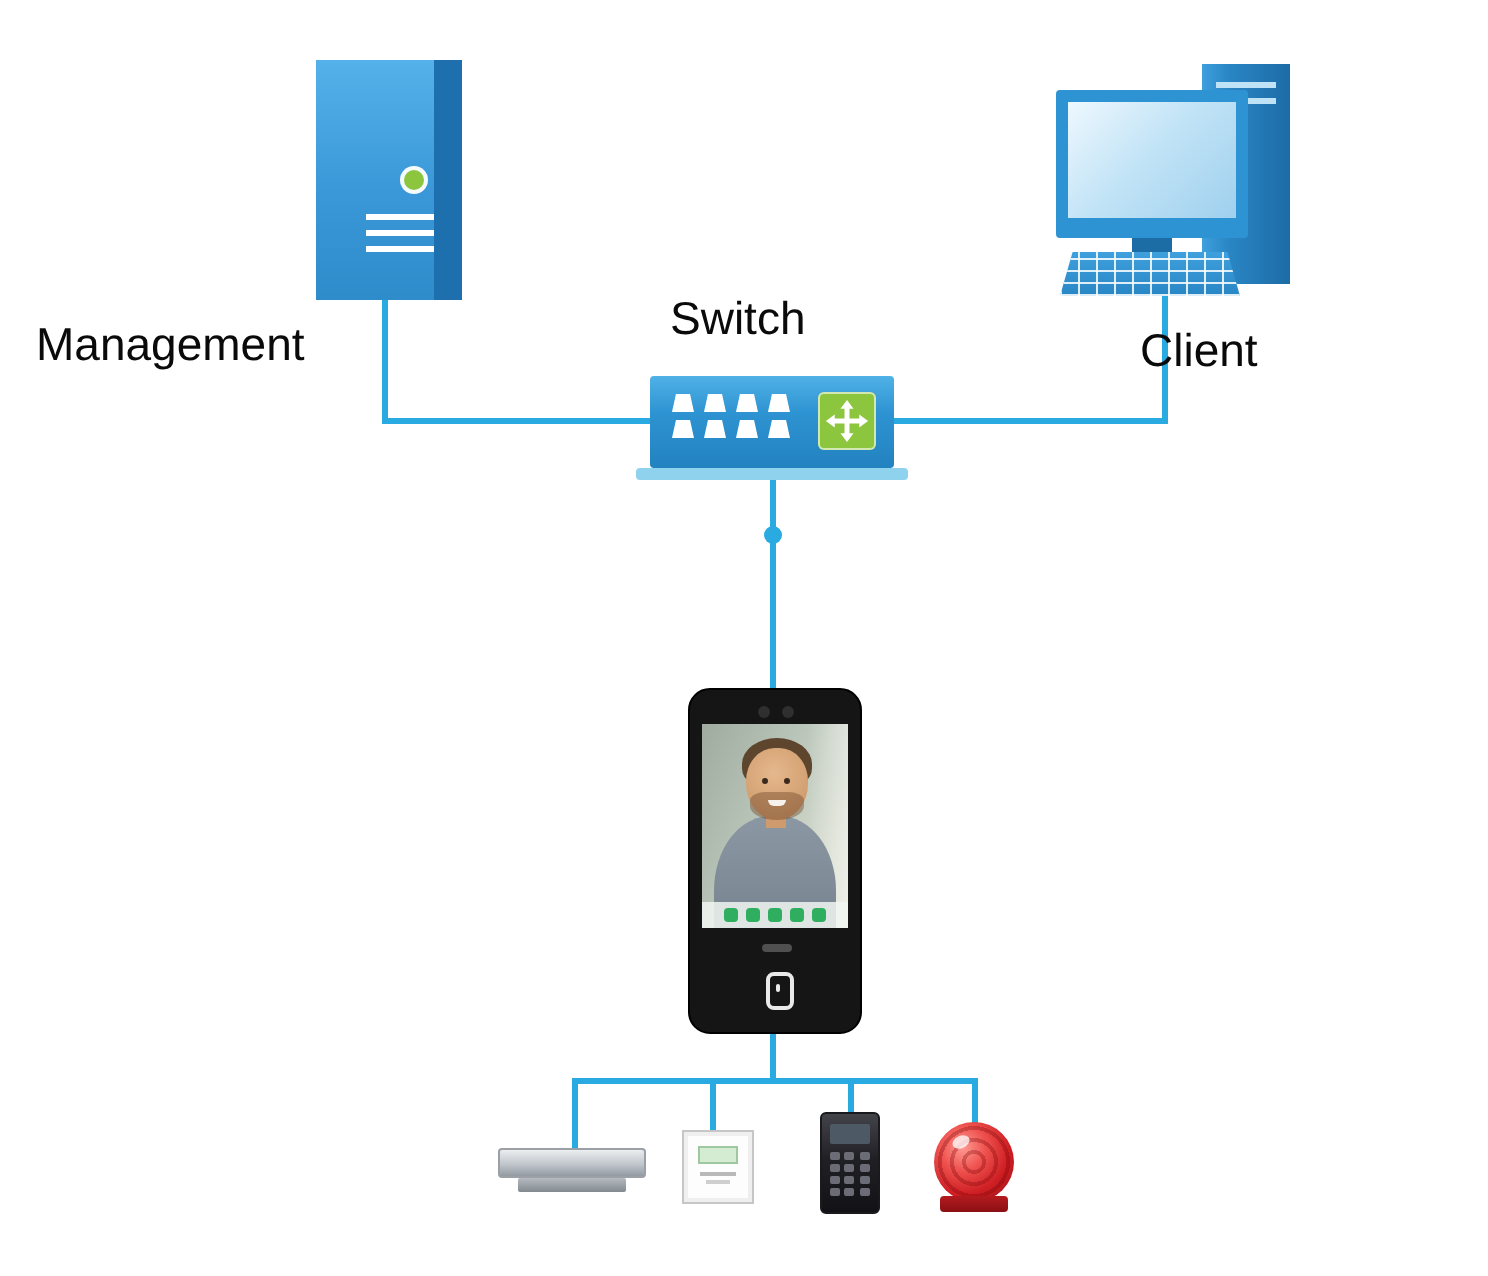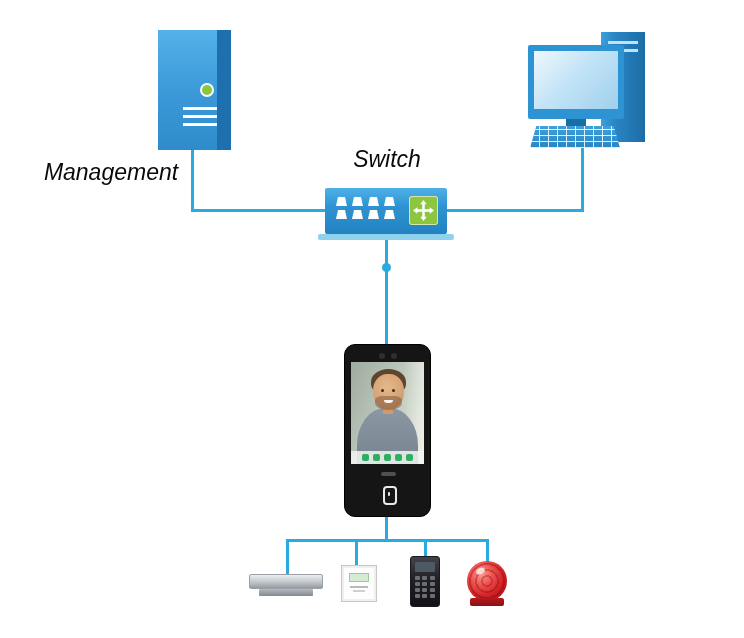--- a/index.html
+++ b/index.html
@@ -8,21 +8,21 @@
     font-family:"Liberation Sans", sans-serif; color:#000; overflow:hidden;
   }
 
   
   .line { position:absolute; background:#29ABE2; }
   .line.v { width:3px; }
   .line.h { height:3px; }
   .junction { position:absolute; width:9px; height:9px; border-radius:50%; background:#29ABE2; }
 
   
-  .node-label { position:absolute; font-size:23px; line-height:29px; text-align:center; color:#0a0a0a;font-style:italic; }
+  .node-label { position:absolute; font-size:23px; line-height:29px; text-align:left; color:#0a0a0a; }
 
   
   .server { position:absolute; left:158px; top:30px; width:73px; height:120px; }
   .server .front { position:absolute; left:0; top:0; width:59px; height:120px;
     background:linear-gradient(180deg,#55b1e9 0%,#3a98d8 55%,#2f8ccb 100%); }
   .server .side { position:absolute; left:59px; top:0; width:14px; height:120px; background:#1d6fae; }
   .server .led { position:absolute; left:44px; top:55px; width:10px; height:10px; border-radius:50%;
     background:#8CC63F; box-shadow:0 0 0 2px rgba(255,255,255,.95); }
   .server .vents { position:absolute; left:25px; top:77px; width:34px; }
   .server .vents div { height:3px; background:#ffffff; margin-bottom:5px; }
@@ -185,20 +185,21 @@
     <div class="tower">
       <div class="slot" style="top:9px"></div>
       <div class="slot" style="top:17px"></div>
     </div>
     <div class="monitor">
       <div class="glass"></div>
     </div>
     <div class="stand"></div>
     <div class="keyboard"></div>
   </div>
+  <div class="node-label" style="left:570px;top:161px;width:112px">Client</div>
 
   <div class="terminal">
     <div class="cam c1"></div>
     <div class="cam c2"></div>
     <div class="screen">
       <div class="window-glow"></div>
       <div class="person">
         <div class="shirt"></div>
         <div class="neck"></div>
         <div class="hair"></div>

